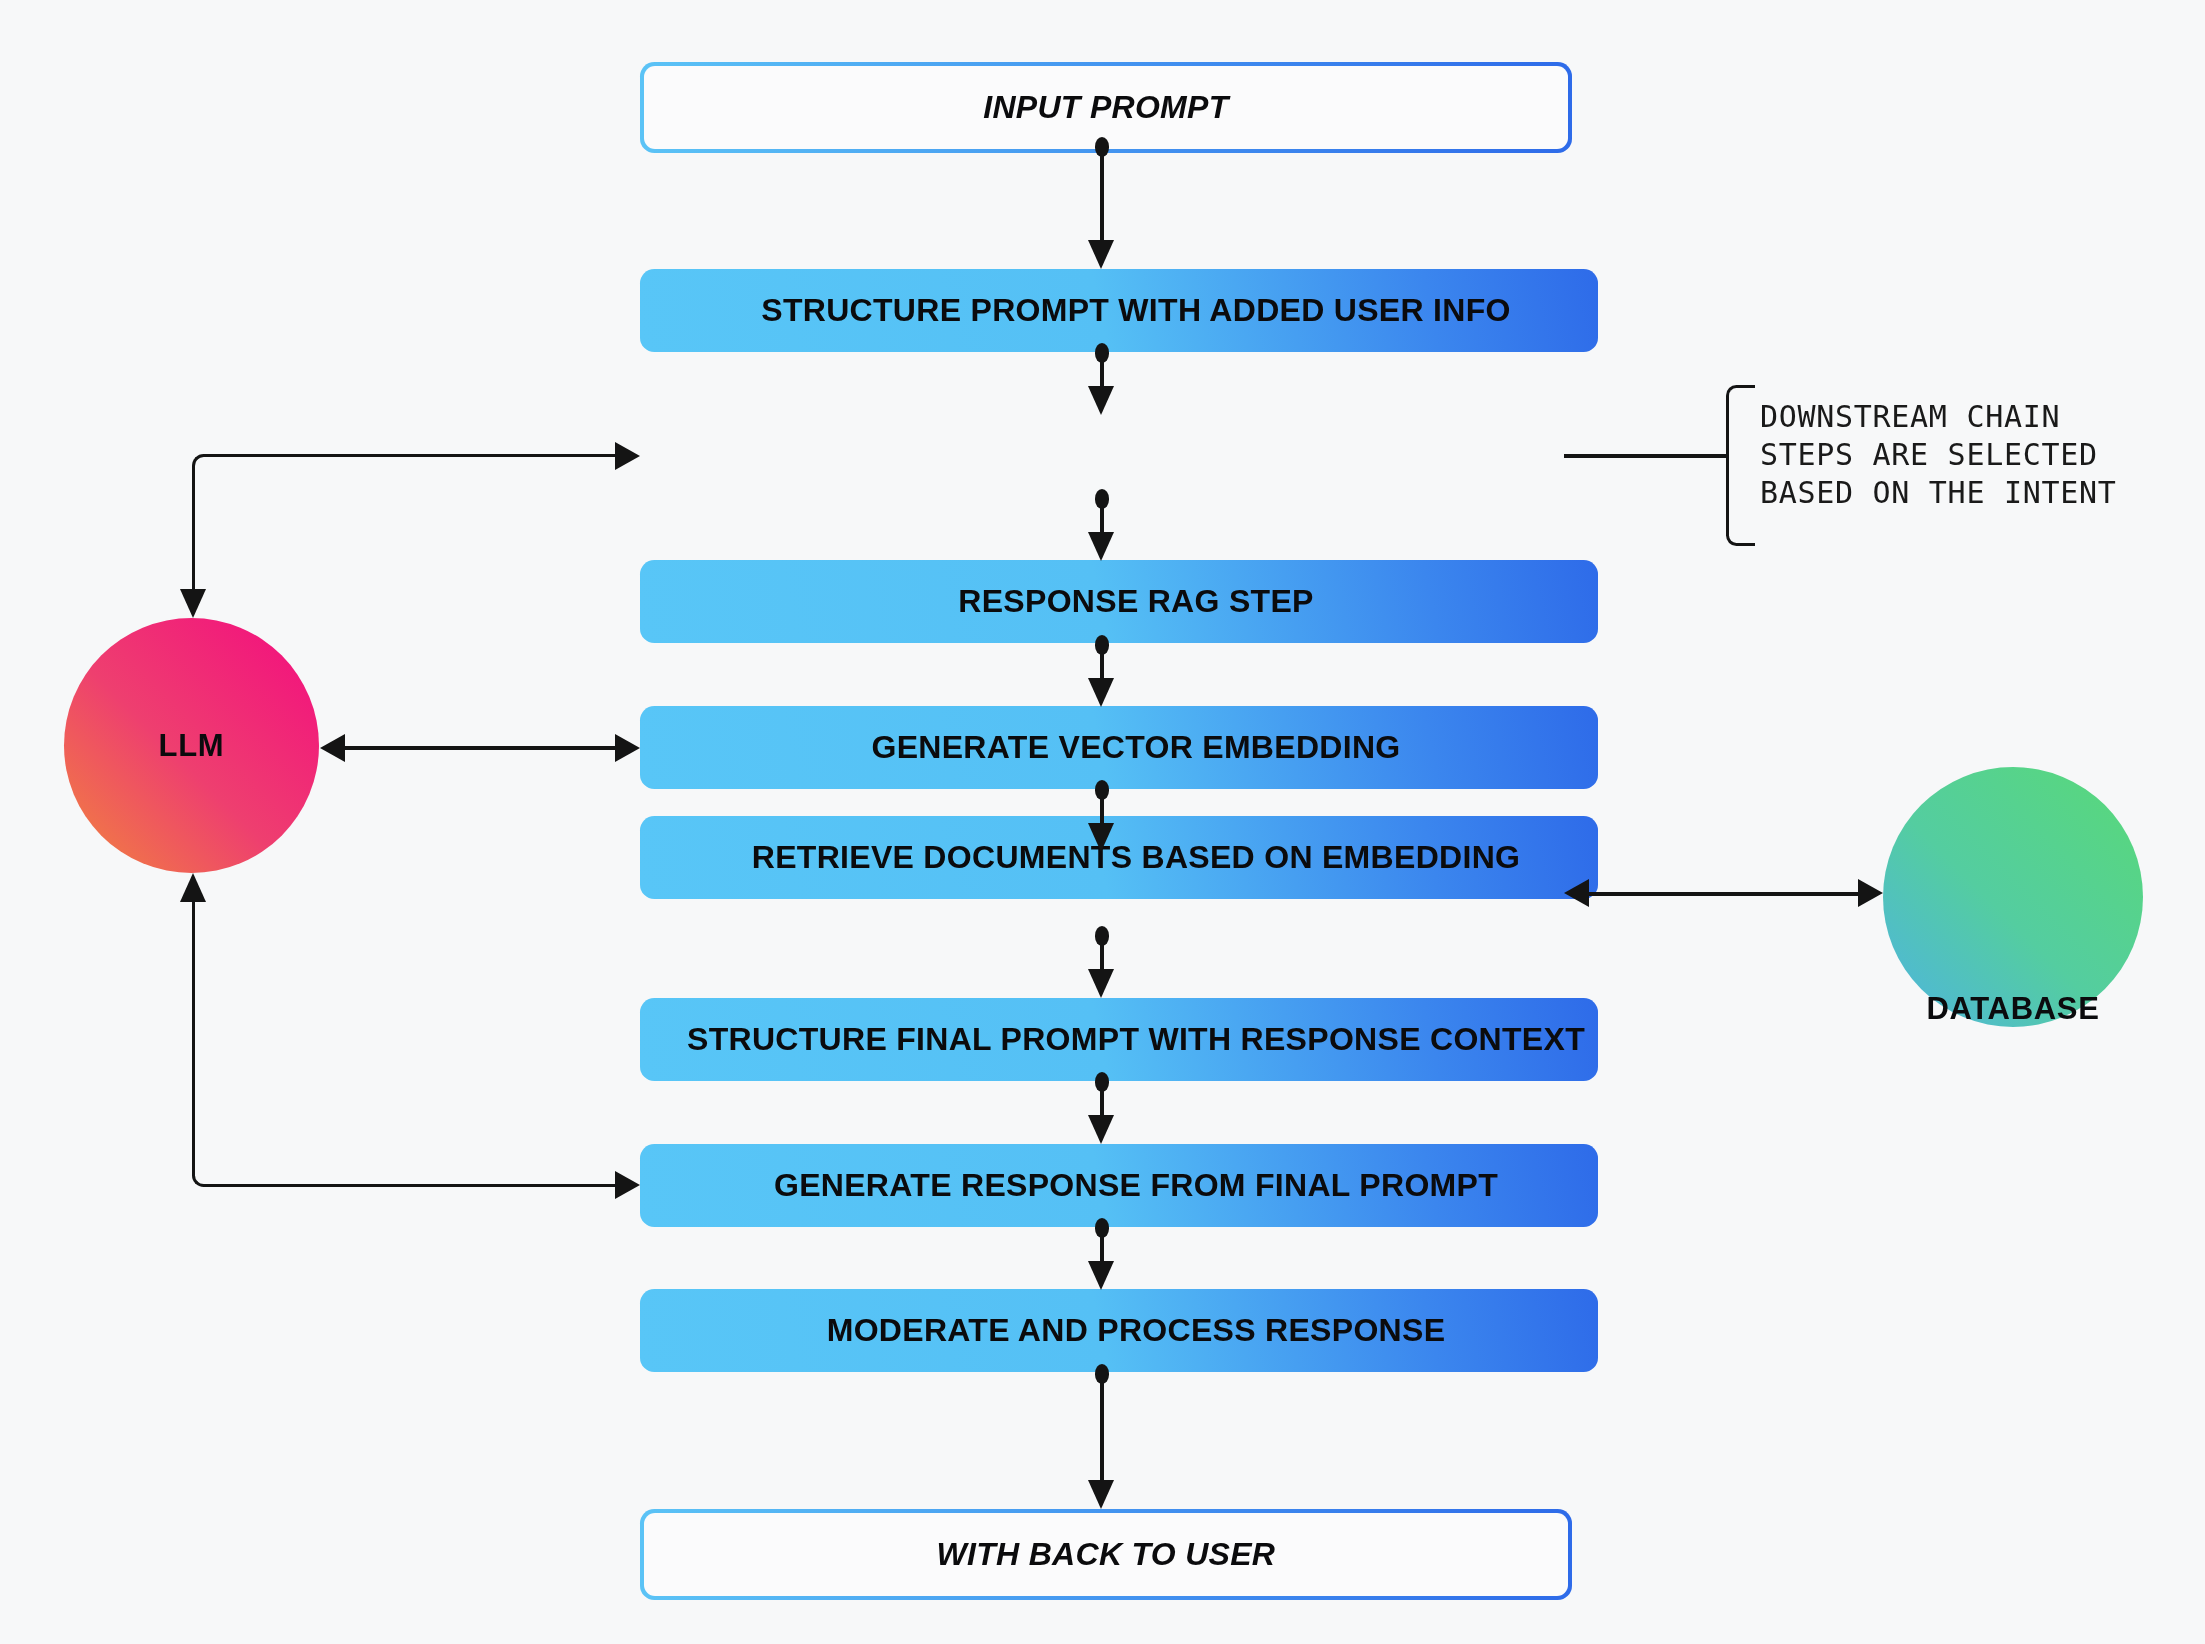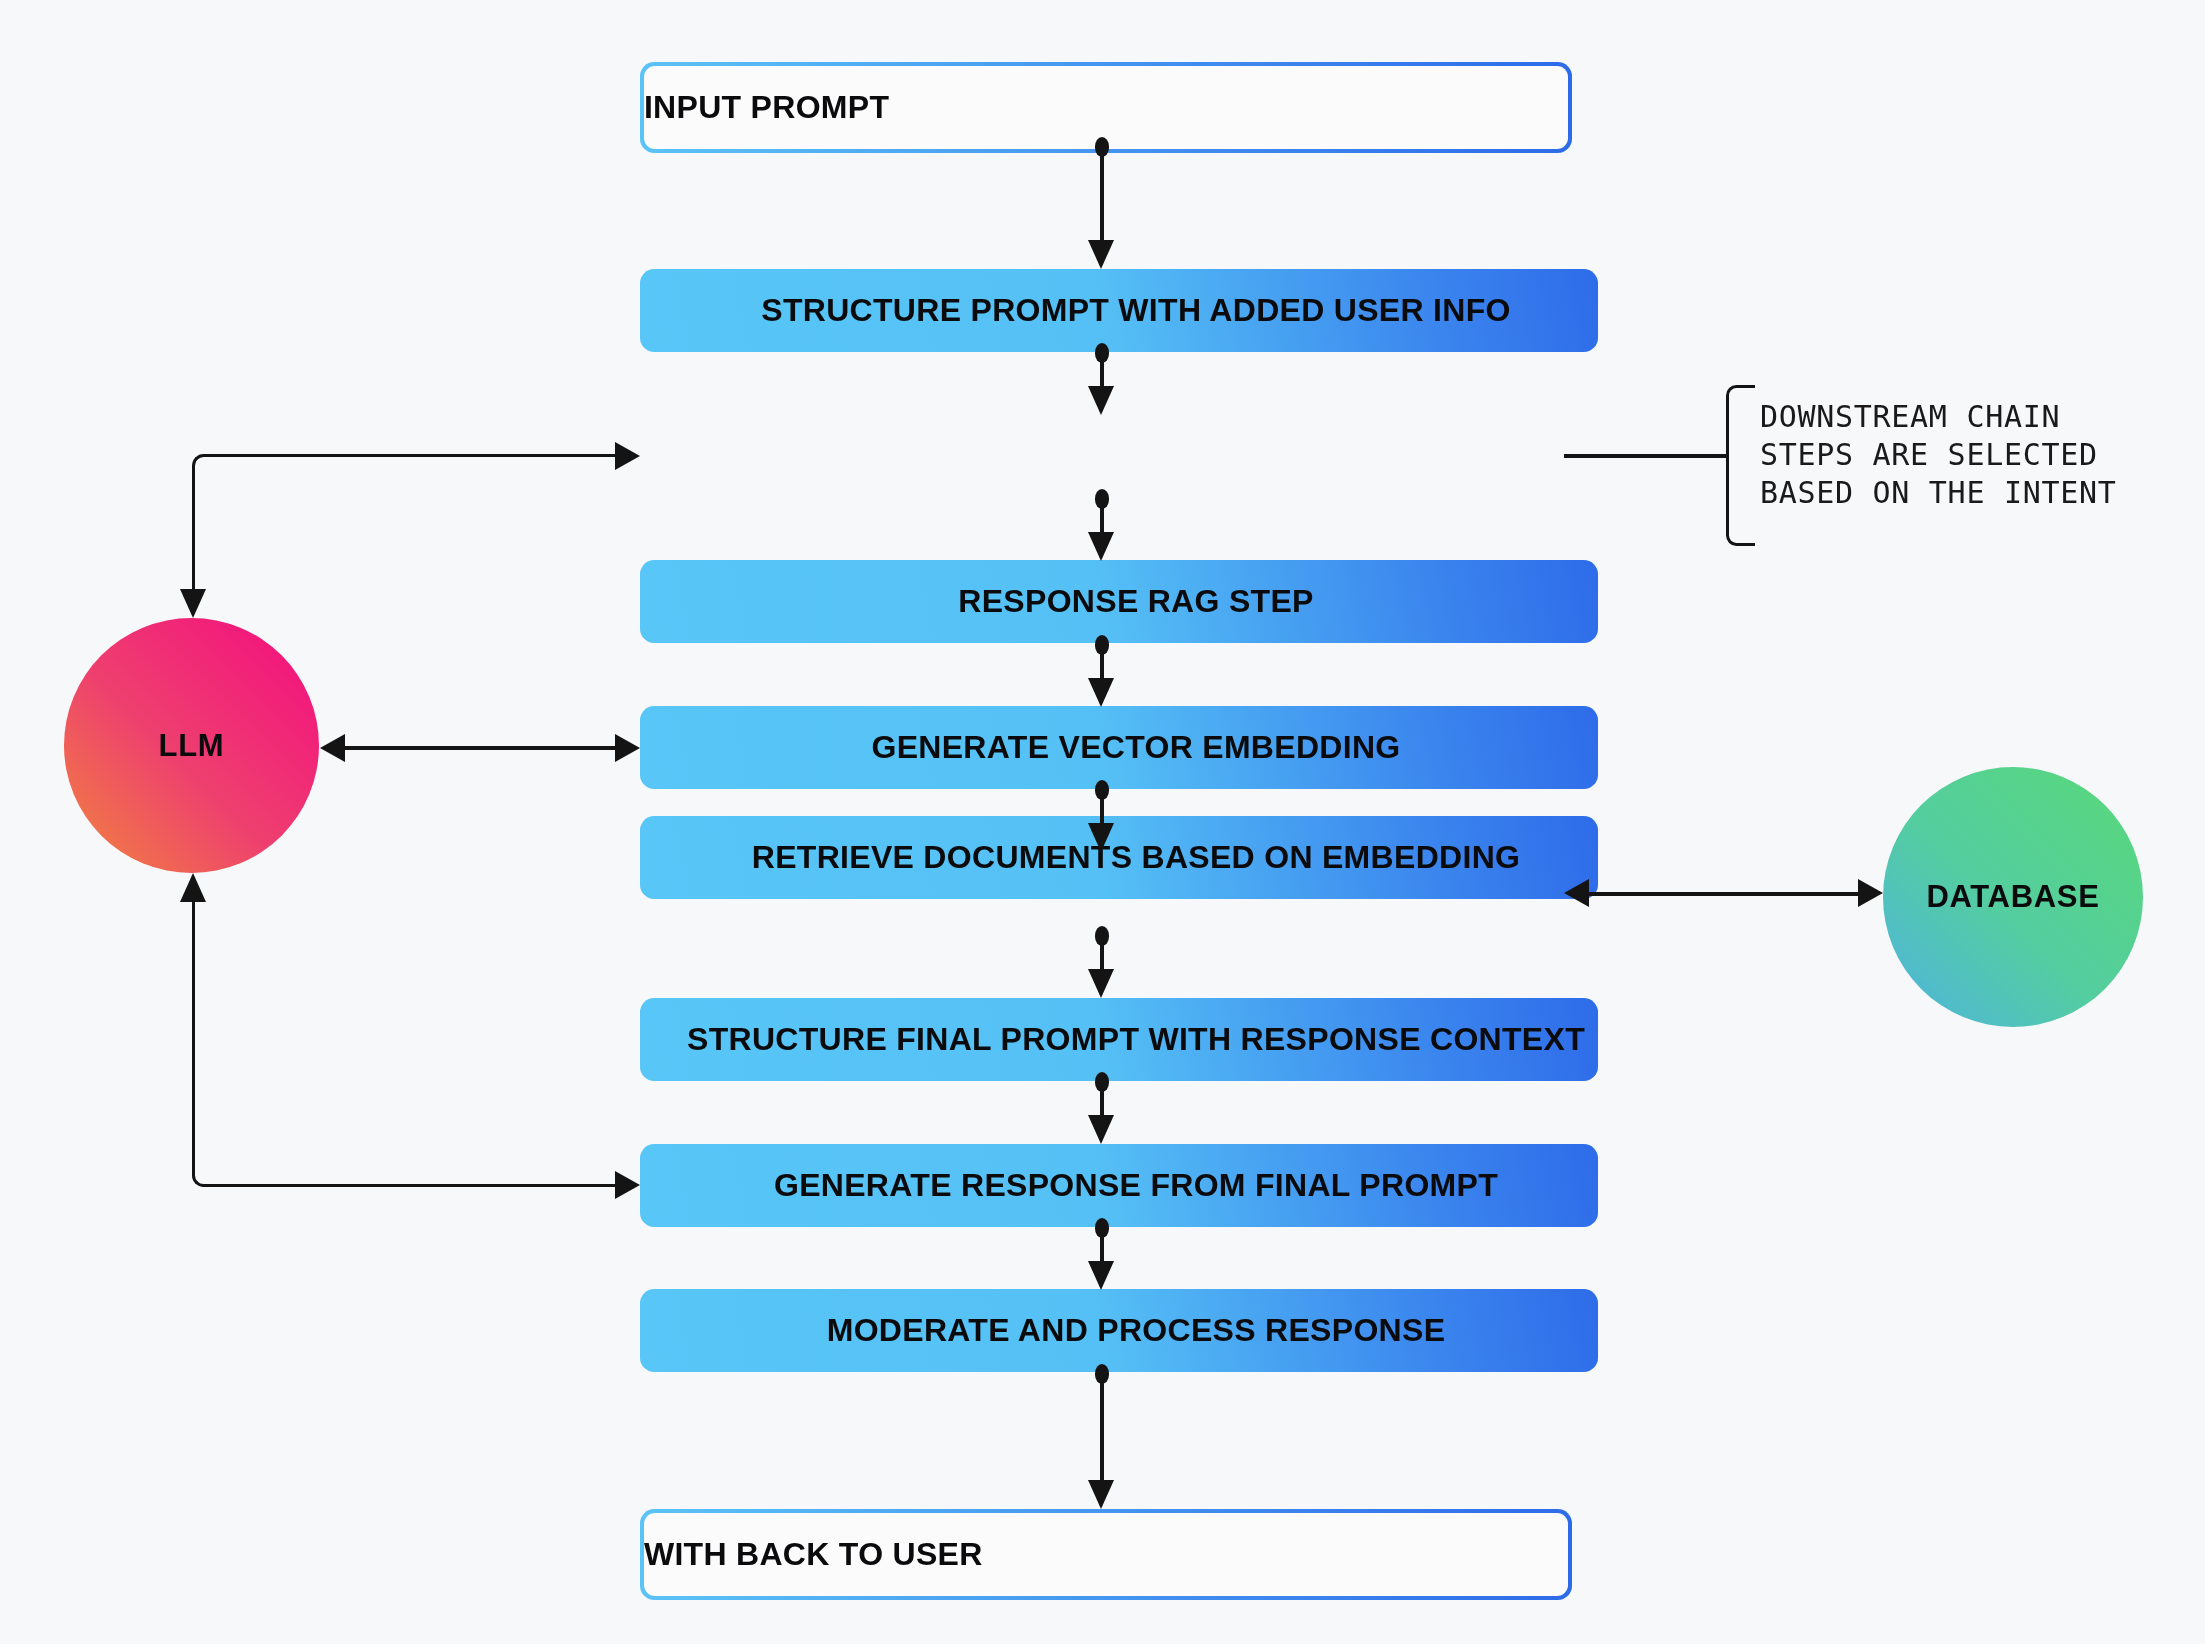--- a/index.html
+++ b/index.html
@@ -23,36 +23,37 @@
   .node.process{
     background:linear-gradient(78deg,#58C6F7 0%,#55C0F5 48%,#3B86EE 82%,#2E6BE9 100%);
   }
   .node.terminal{
     background:linear-gradient(90deg,#5BC3F6 0%,#3F8CEF 60%,#2E6BE9 100%);
     padding:3.9px; 
   }
   .node.terminal .inner{
     background:#FBFBFC;border-radius:11px;
     width:100%;height:100%;
-    display:flex;align-items:center;
+    display:flex;align-items:center;justify-content:center;font-style:italic;
   }
 
   
   .circle{
     position:absolute;border-radius:50%;
     display:flex;align-items:center;justify-content:center;
     font-size:31px;font-weight:800;color:#0B0B0D;letter-spacing:0.7px;
   }
   .circle.llm{
     left:64px;top:618px;width:255px;height:255px;
     background:linear-gradient(225deg,#F2177C 12%,#EE3F6F 55%,#F1873C 100%);
   }
   .circle.db{
     left:1883px;top:767px;width:260px;height:260px;
     background:linear-gradient(225deg,#58D77E 8%,#54CDA0 55%,#4EB3E2 100%);
+    align-items:flex-end;
   }
 
   
   .hline{position:absolute;height:3.9px;background:#141414;}
   .vline{position:absolute;width:3.9px;background:#141414;}
   .corner-tl{position:absolute;border-top:3.9px solid #141414;border-left:3.9px solid #141414;
              border-top-left-radius:11.7px;}
   .corner-bl{position:absolute;border-bottom:3.9px solid #141414;border-left:3.9px solid #141414;
              border-bottom-left-radius:11.7px;}
   .dot{position:absolute;width:14.3px;height:19.5px;border-radius:50%;background:#141414;}

